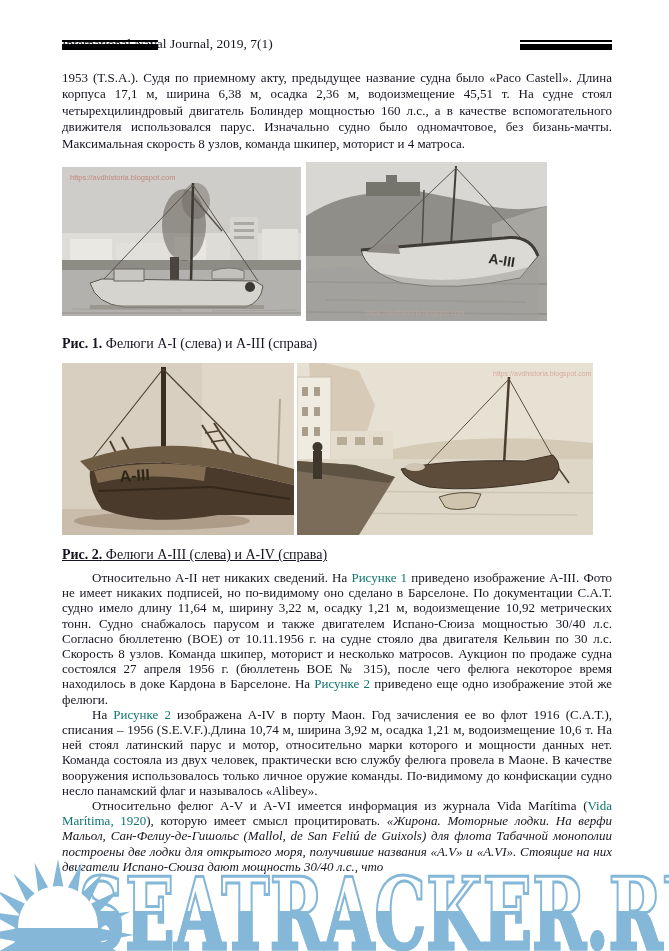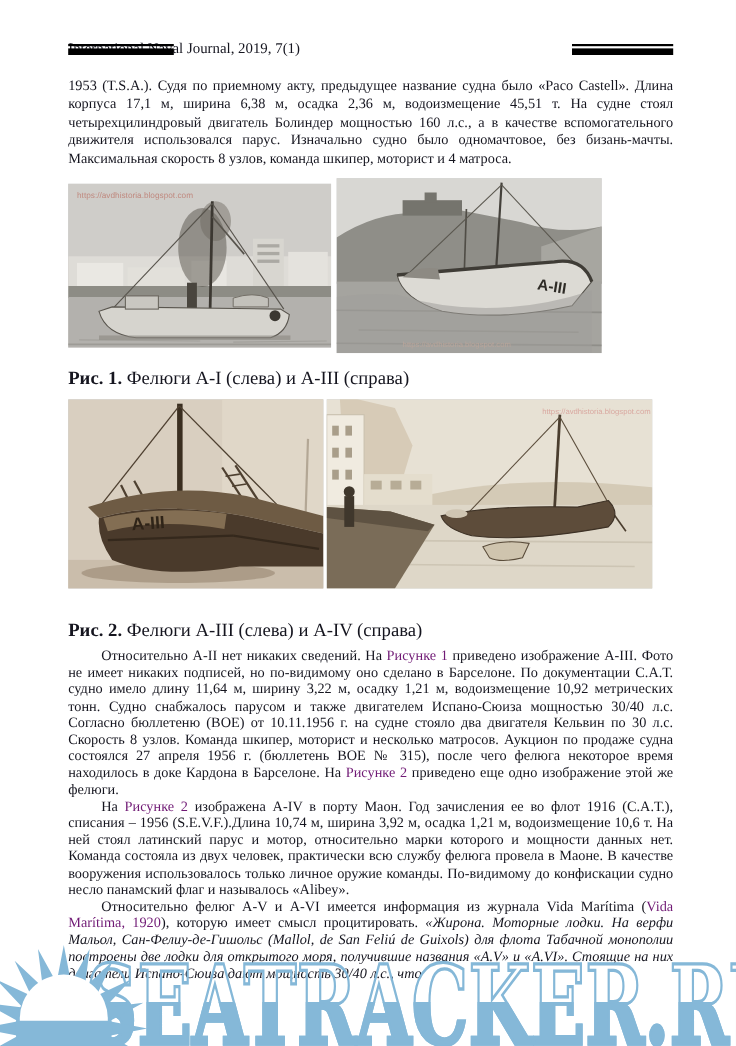--- a/index.html
+++ b/index.html
@@ -16,30 +16,30 @@
   .hdr-bar .thin{height:2px; background:#000;}
   .hdr-bar .thick{height:6px; background:#000; margin-top:2px;}
   .hdr-bar.left{left:0; width:96px;}
   .hdr-bar.right{right:0; width:92px;}
   
   .body-p{
     margin:0; text-align:justify; font-size:13px; line-height:15.2px;
   }
   .p-first{line-height:16.4px; margin-top:16px;}
   .body-p.indent{text-indent:30px;}
-  .seg-link{color:#701a75;}
+  .seg-link{color:#0f766e;}
   .seg-i{font-style:italic;}
   
   .figrow{display:flex; align-items:center;}
   .figrow1{margin-top:10px; gap:5px;}
   .figrow2{margin-top:11px; gap:3px;}
   .photo{display:block; background:#ccc;}
-  .caption{margin:0; font-size:17px; line-height:16px;}
+  .caption{margin:0; font-size:14px; line-height:16px;}
   .cap1{margin-top:15px;}
-  .cap2{margin-top:30px;}
+  .cap2{margin-top:12px;text-decoration:underline;}
   .cap-label{font-weight:bold;}
   
   .footer{position:absolute; left:62px; top:880px; width:550px; z-index:6;}
   .ftr-bar{position:absolute; top:3px;}
   .ftr-bar .thick{height:5px; background:#000;}
   .ftr-bar .thin{height:2px; background:#000; margin-top:2px;}
   .ftr-bar.left{left:0; width:228px;}
   .ftr-bar.right{right:0; width:222px;}
   .pageno{text-align:center; font-size:12.5px; line-height:16px; color:#2d2d35;}
   

